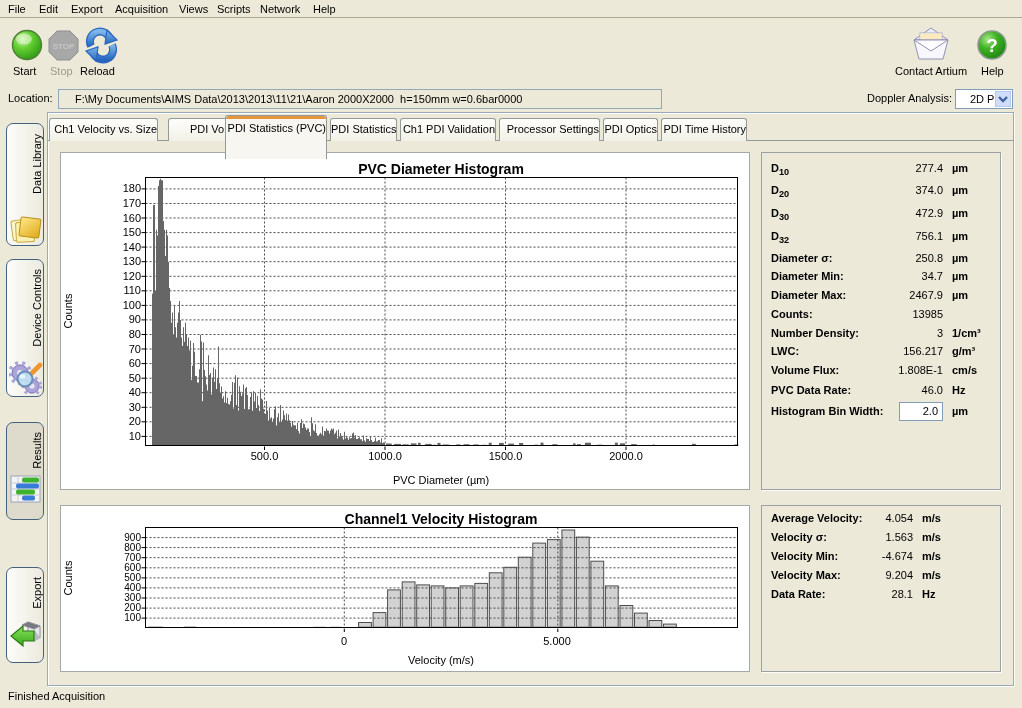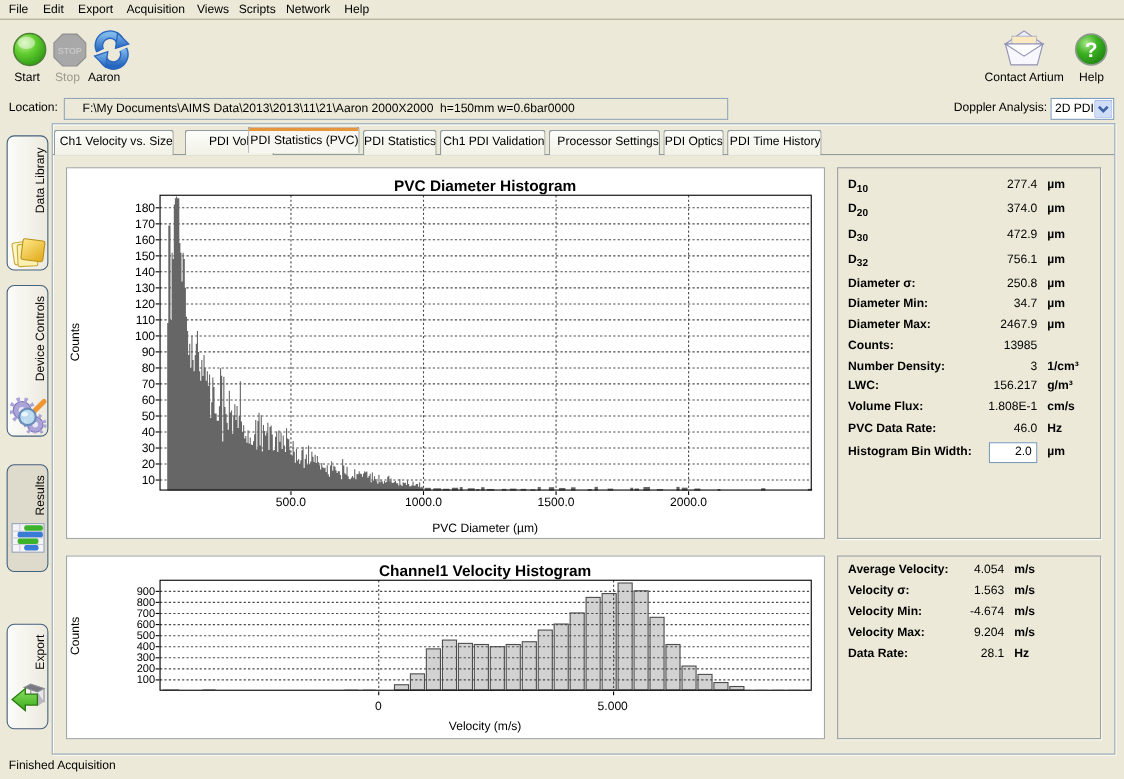--- a/index.html
+++ b/index.html
@@ -1,19 +1,19 @@
 <!DOCTYPE html>
 <html><head><meta charset="utf-8"><style>
 *{margin:0;padding:0;box-sizing:border-box}
 body{width:1022px;height:708px;background:#ece9d8;font-family:"Liberation Sans",sans-serif;font-size:11px;color:#000;position:relative;overflow:hidden}
 .abs{position:absolute}
 .menu span{position:absolute;top:3px;line-height:13px}
 .lbl{position:absolute;line-height:13px}
 .tab{position:absolute;top:118px;height:23px;background:linear-gradient(#fdfdfb,#f2f1e6);border:1px solid #919b9c;border-bottom:none;border-radius:3px 3px 0 0;text-align:right;line-height:21px;z-index:3;font-size:11px;white-space:nowrap;overflow:hidden}
-.tab.act{top:115px;height:24px;background:#f7f6f0;z-index:4;line-height:24px}
+.tab.act{top:115px;height:44px;background:#f7f6f0;z-index:4;line-height:24px}
 .tab.act i{position:absolute;left:0;top:0;width:100%;height:2.5px;background:#e5953a;border-radius:3px 3px 0 0}
 .panelw{position:absolute;background:#fff;border:1px solid #a3a8ab}
 .panelg{position:absolute;background:#ece9d8;border:1px solid #9aa0a3;box-shadow:1px 1px 0 #fdfdfa}
 .sbtn{position:absolute;left:6px;width:38px;border:1.5px solid #44627f;border-radius:7px;background:linear-gradient(90deg,#fcfcfa,#eceade);z-index:5}
 .sbtn .t{position:absolute;left:50%;transform:translateX(-50%);writing-mode:vertical-rl;rotate:180deg;font-size:11px;white-space:nowrap}
 .srow{position:absolute;left:771px;width:220px;line-height:13px}
 .srow b{position:absolute;left:0}
 .srow .v{position:absolute;right:48px;text-align:left}
 .srow .u{position:absolute;left:181px;font-weight:bold}
 .srow2 .v{right:78px}
@@ -55,21 +55,21 @@
         <stop offset="100%" stop-color="#2766c0"></stop>
       </linearGradient>
     </defs>
 <path d="M8,19 A 10,10 0 0 1 26,10" fill="none" stroke="#2a66be" stroke-width="8"></path>
 <path d="M8,19 A 10,10 0 0 1 26,10" fill="none" stroke="url(#ga)" stroke-width="5.4"></path>
 <polygon points="24,3 34,13 22,17" fill="url(#ga)" stroke="#2a66be" stroke-width="1.2"></polygon>
 <path d="M29,18 A 10,10 0 0 1 11,27" fill="none" stroke="#2a66be" stroke-width="8"></path>
 <path d="M29,18 A 10,10 0 0 1 11,27" fill="none" stroke="url(#ga)" stroke-width="5.4"></path>
 <polygon points="13,34 3,24 15,20" fill="url(#ga)" stroke="#2a66be" stroke-width="1.2"></polygon>
   </svg>
-<div class="lbl" style="left:80px;top:65px">Aaron</div>
+<div class="lbl" style="left:80px;top:65px">Reload</div>
 <svg class="abs" style="left:911px;top:27px" width="40" height="36">
 <polygon points="3,13 20,1 37,13" fill="#ededfa" stroke="#9191b4"></polygon>
 <rect x="9" y="6" width="22" height="16" fill="#fffdf4" stroke="#b0b0c4"></rect>
 <rect x="9.5" y="6.5" width="21" height="6" fill="#fbeac0"></rect>
 <polygon points="3,13 37,13 32,32 8,32" fill="#f7f7fd" stroke="#9191b4"></polygon>
 <polygon points="3,13 37,13 20,24" fill="#fdfdff" stroke="#9191b4"></polygon>
   </svg>
 <div class="lbl" style="left:895px;top:65px">Contact Artium</div>
 <svg class="abs" style="left:976px;top:29px" width="32" height="32">
 <defs>
@@ -80,21 +80,21 @@
       </radialGradient>
     </defs>
 <circle cx="16" cy="16" r="14" fill="url(#gh)" stroke="#8a9a8a" stroke-width="1.6"></circle>
 <text x="16" y="23" text-anchor="middle" font-size="19" font-weight="bold" fill="#fff" font-family="Liberation Sans">?</text>
   </svg>
 <div class="lbl" style="left:981px;top:65px">Help</div>
 
 <div class="lbl" style="left:8px;top:92px">Location:</div>
 <div class="abs" style="left:58px;top:89px;width:604px;height:20px;border:1px solid #92a8b8;background:#ece9d8;line-height:18px;padding-left:16px;white-space:nowrap;overflow:hidden">F:\My Documents\AIMS Data\2013\2013\11\21\Aaron 2000X2000&nbsp;&nbsp;h=150mm w=0.6bar0000</div>
 <div class="lbl" style="left:867px;top:92px">Doppler Analysis:</div>
-<div class="abs" style="left:955px;top:89px;width:58px;height:20px;border:1px solid #7f9db9;background:#fff;line-height:18px;padding-left:3px">2D PDI
+<div class="abs" style="left:955px;top:89px;width:58px;height:20px;border:1px solid #7f9db9;background:#fff;line-height:18px;padding-left:14px">2D PDI
 <svg class="abs" style="right:1px;top:1px" width="16" height="16">
       <rect x="0" y="0" width="16" height="16" rx="2" fill="#cfddf8" stroke="#9eb6e4"></rect>
       <path d="M4,6 L8,10 L12,6" fill="none" stroke="#4065a6" stroke-width="2.4"></path>
     </svg></div>
 
 <div class="abs" style="left:47px;top:112px;width:967px;height:574px;border:1px solid #96aabc;box-shadow:1px 1px 0 #fdfdfa, inset 1px 1px 0 #fdfdfa;z-index:1"></div>
 <div class="abs" style="left:48px;top:140px;width:965px;height:1px;background:#919b9c;z-index:2"></div>
 <div class="tab" style="left:49px;width:109px">Ch1 Velocity vs. Size</div>
 <div class="tab" style="left:168px;width:81px">PDI Volume</div>
 <div class="tab act" style="left:225px;width:102px"><i></i>PDI Statistics (PVC)</div>

